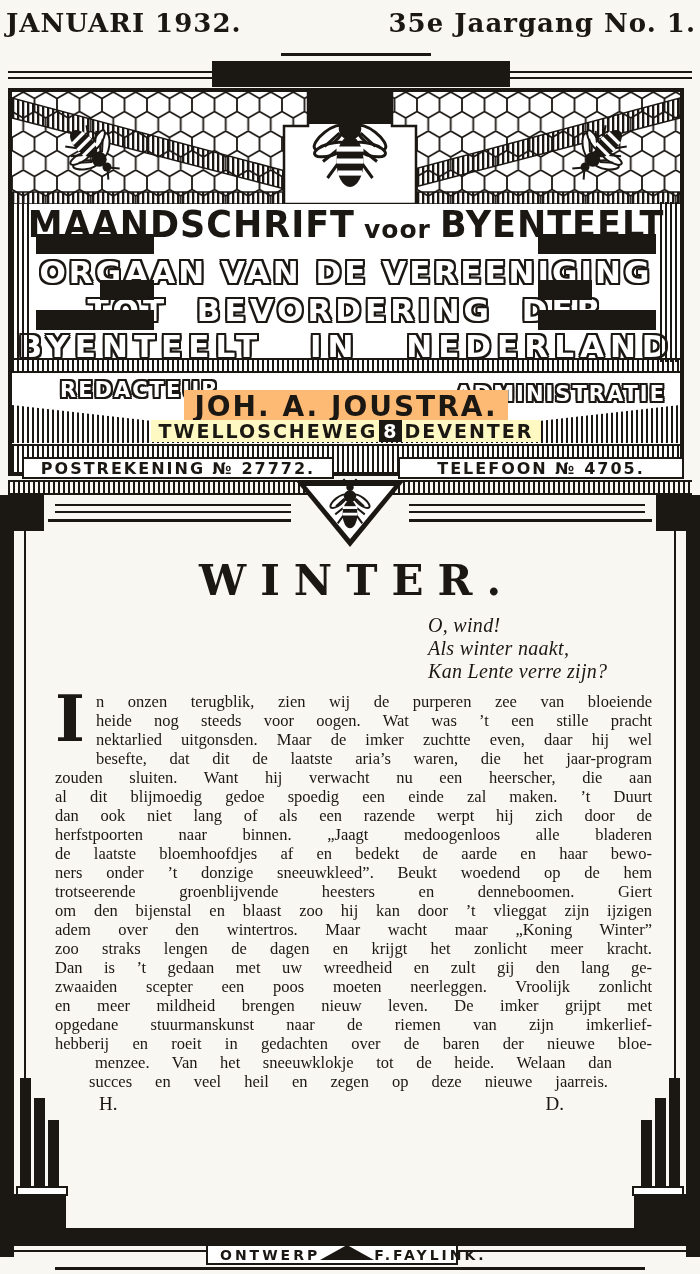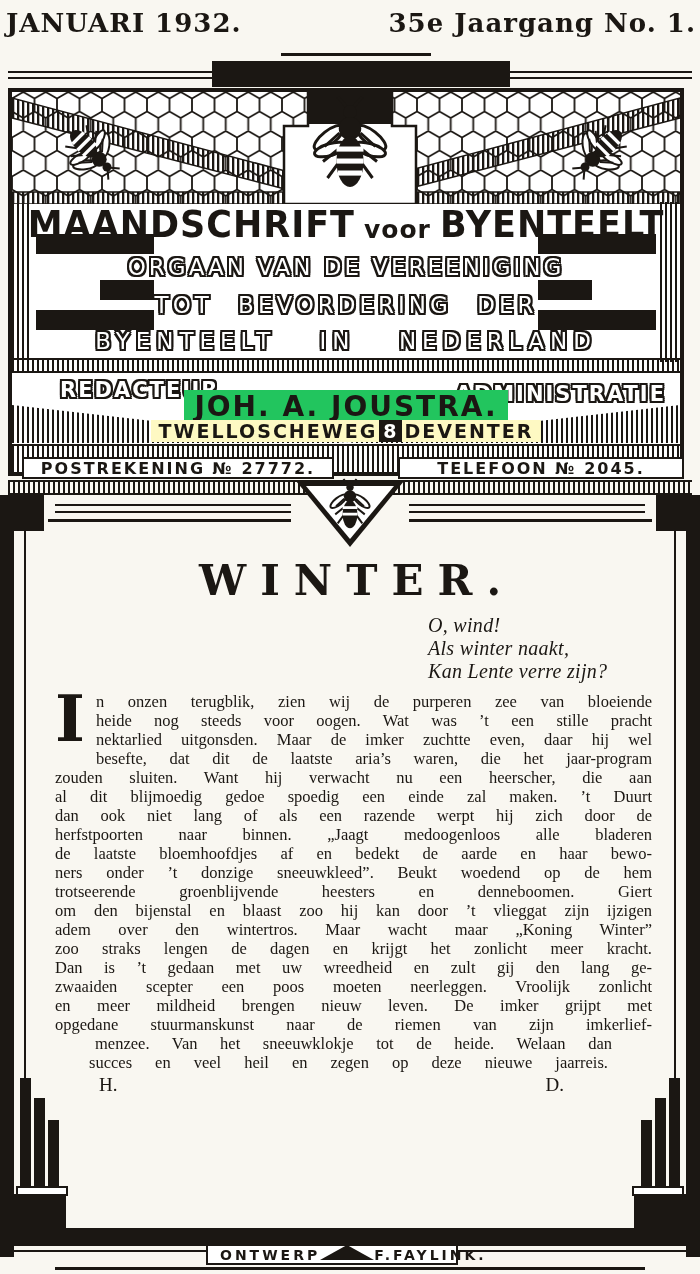--- a/index.html
+++ b/index.html
@@ -20,40 +20,40 @@
   .topbar{position:absolute;top:61px;left:212px;width:298px;height:26px;background:var(--ink);}
 
   
   .mh{position:absolute;top:88px;left:8px;width:676px;height:388px;border:4px solid var(--ink);background:#fff;box-sizing:border-box;}
   .mh-band{position:absolute;top:0;left:0;}
   .mh-title{position:absolute;top:112px;left:0;width:100%;display:flex;justify-content:center;align-items:flex-end;gap:9px;
     font-family:"DejaVu Sans",sans-serif;font-weight:700;color:var(--ink);}
   .mh-title .big{font-size:35px;letter-spacing:1px;transform:scaleY(1.08);}
   .mh-title .small{font-size:25px;letter-spacing:1px;}
   .outl{color:#fff;text-shadow:-2px -2px 0 var(--ink),2px -2px 0 var(--ink),-2px 2px 0 var(--ink),2px 2px 0 var(--ink),-2px 0 0 var(--ink),2px 0 0 var(--ink),0 -2px 0 var(--ink),0 2px 0 var(--ink);}
-  .mh-sub{position:absolute;left:0;width:100%;text-align:center;font-family:"DejaVu Sans",sans-serif;font-weight:400;font-size:23px;}
+  .mh-sub{position:absolute;left:0;width:100%;text-align:center;font-family:"DejaVu Sans",sans-serif;font-weight:700;font-size:31px;}
   .sub1{top:162px;letter-spacing:3px;}
   .sub2{top:200px;letter-spacing:4px;word-spacing:14px;}
   .sub3{top:236px;letter-spacing:6px;word-spacing:30px;}
   .hatch{background:repeating-linear-gradient(90deg,var(--ink) 0 2px,transparent 2px 5px);}
   .mh-hatch-l{position:absolute;top:110px;left:0;width:20px;height:160px;}
   .mh-hatch-r{position:absolute;top:110px;right:0;width:20px;height:160px;}
   .bar{position:absolute;background:var(--ink);height:20px;}
   .stripeband{background:repeating-linear-gradient(90deg,var(--ink) 0 2px,transparent 2px 5px);
     border-top:2px solid var(--ink);border-bottom:2px solid var(--ink);box-sizing:border-box;}
   .mh-stripe1{position:absolute;top:266px;left:0;width:100%;height:15px;}
   
   .tri{position:absolute;top:313px;width:334px;height:38px;}
   .tri-l{left:0;clip-path:polygon(0 0,100% 100%,0 100%);}
   .tri-r{right:0;clip-path:polygon(100% 0,100% 100%,0 100%);}
   .role{position:absolute;top:286px;font-family:"DejaVu Sans",sans-serif;font-weight:700;font-size:21px;letter-spacing:2px;}
   .role-l{left:48px;}
   .role-r{right:14px;top:290px;}
   .editor{position:absolute;top:298px;left:0;width:100%;text-align:center;font-family:"DejaVu Sans",sans-serif;font-weight:700;font-size:28px;letter-spacing:2px;}
-  .editor span{background:#22c55e;padding:0 10px;margin-top:28px;}
+  .editor span{background:#fdba74;padding:0 10px;margin-top:28px;}
   .addr{position:absolute;top:328px;left:0;width:100%;text-align:center;font-family:"DejaVu Sans",sans-serif;font-weight:700;font-size:19px;letter-spacing:2px;}
   .addr .wrap{background:#fef9c3;padding:0 8px;}
   .addr .numbox{background:var(--ink);color:#fff;padding:0 4px;margin:0 2px;}
   
   .mh-bottom{position:absolute;top:352px;left:0;width:100%;height:28px;
     background:repeating-linear-gradient(90deg,var(--ink) 0 2px,transparent 2px 5px);border-top:2px solid var(--ink);box-sizing:border-box;}
   .cbox{position:absolute;top:2px;height:22px;background:#fff;border:2px solid var(--ink);box-sizing:border-box;
     display:flex;align-items:center;justify-content:center;font-family:"DejaVu Sans",sans-serif;font-weight:700;font-size:16px;letter-spacing:2px;margin-top:9px;}
   .cbox-l{left:10px;width:312px;}
   .cbox-r{left:386px;width:286px;}
@@ -173,21 +173,21 @@
     <div class="role role-r outl">ADMINISTRATIE</div>
     <div class="editor">
       <span>JOH. A. JOUSTRA.</span>
     </div>
     <div class="addr">
       <span class="wrap"><span>TWELLOSCHEWEG</span><span class="numbox">8</span><span>DEVENTER</span></span>
     </div>
 
     <div class="mh-bottom">
       <div class="cbox cbox-l">POSTREKENING № 27772.</div>
-      <div class="cbox cbox-r">TELEFOON № 2045.</div>
+      <div class="cbox cbox-r">TELEFOON № 4705.</div>
     </div>
   </div>
 
   <div class="stripe2 stripeband"></div>
 
   <div class="edge edge-l"></div>
   <div class="edge edge-r"></div>
   <div class="edge step-l"></div>
   <div class="edge step-r"></div>
 
@@ -241,20 +241,21 @@
         <div class="i10">de laatste bloemhoofdjes af en bedekt de aarde en haar bewo-</div>
         <div class="i11">ners onder ’t donzige sneeuwkleed”. Beukt woedend op de hem</div>
         <div class="i12">trotseerende groenblijvende heesters en denneboomen. Giert</div>
         <div class="i13">om den bijenstal en blaast zoo hij kan door ’t vlieggat zijn ijzigen</div>
         <div class="i14">adem over den wintertros. Maar wacht maar „Koning Winter”</div>
         <div class="i15">zoo straks lengen de dagen en krijgt het zonlicht meer kracht.</div>
         <div class="i16">Dan is ’t gedaan met uw wreedheid en zult gij den lang ge-</div>
         <div class="i17">zwaaiden scepter een poos moeten neerleggen. Vroolijk zonlicht</div>
         <div class="i18">en meer mildheid brengen nieuw leven. De imker grijpt met</div>
         <div class="i19">opgedane stuurmanskunst naar de riemen van zijn imkerlief-</div>
+        <div class="i20">hebberij en roeit in gedachten over de baren der nieuwe bloe-</div>
         <div class="i21">menzee. Van het sneeuwklokje tot de heide. Welaan dan</div>
         <div class="i23">succes en veel heil en zegen op deze nieuwe jaarreis.</div>
       </div>
     <div class="sigs">
       <span>H.</span>
       <span>D.</span>
     </div>
   </div>
 
   <div class="pipe" style="left:20px;top:1078px;height:110px;"></div>

